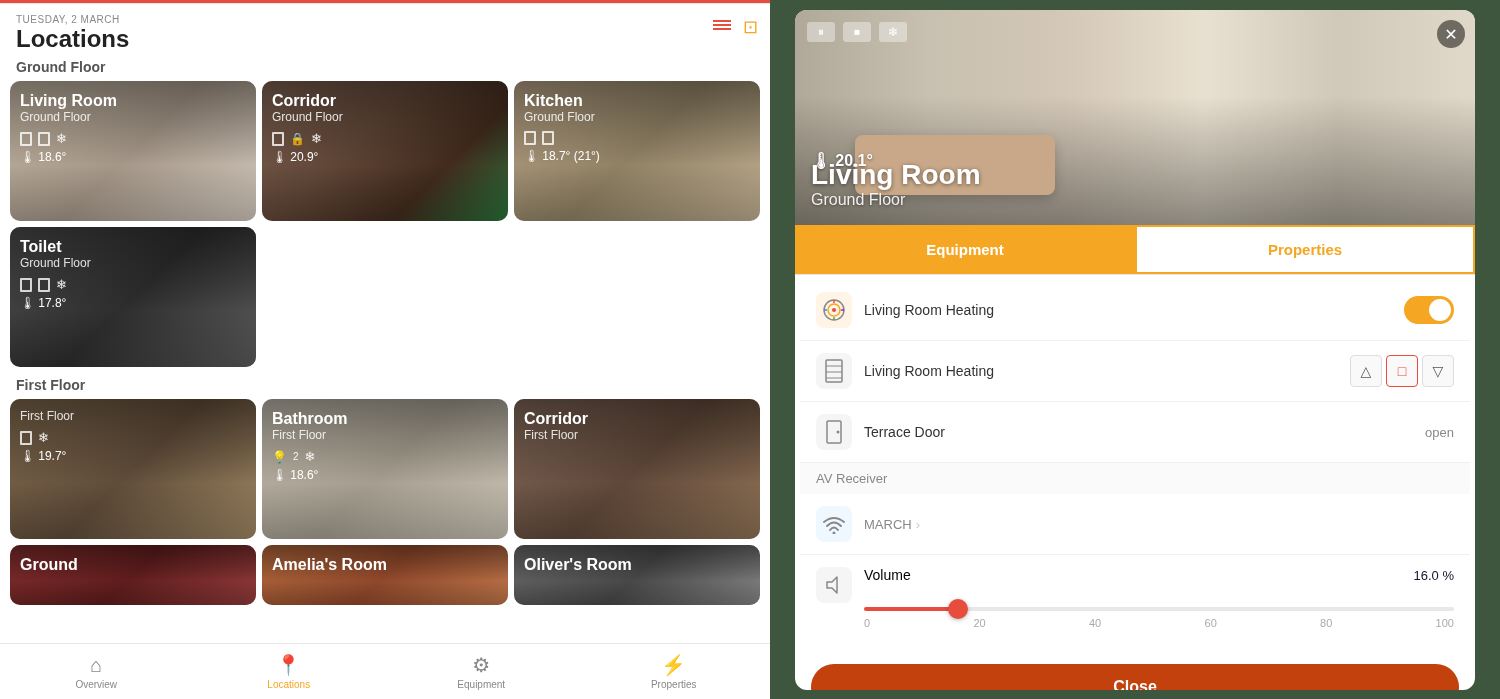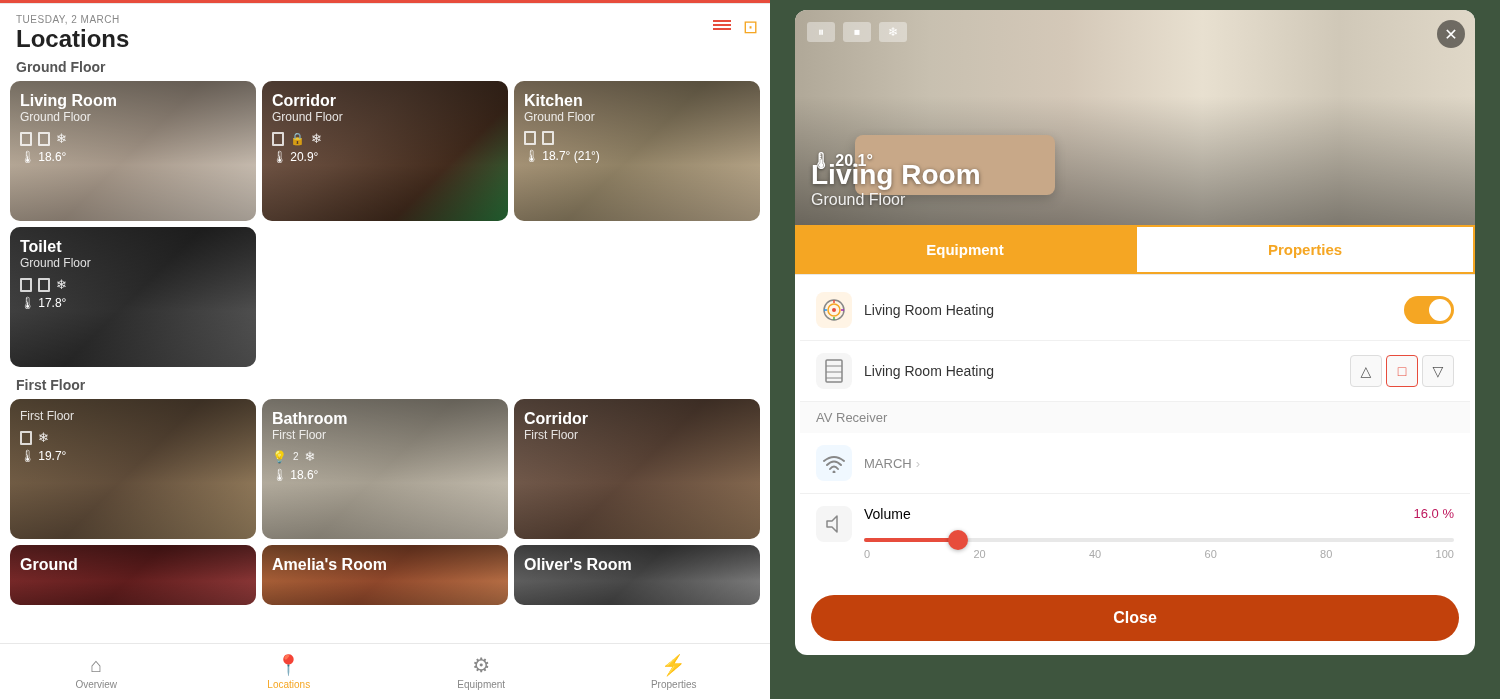--- a/index.html
+++ b/index.html
@@ -409,34 +409,34 @@
     .av-section-header {
       padding: 8px 16px;
       font-size: 13px;
       color: #888;
       font-weight: 500;
       background: #fafafa;
     }
 
     .volume-row {
       display: flex;
-      align-items: flex-start;
+      align-items: center;
       gap: 20px;
-      margin-bottom: 12px;
+      margin-bottom: 20px;
     }
 
     .volume-label {
       font-size: 14px;
       font-weight: 500;
       flex: 1;
     }
 
     .volume-value {
       font-size: 13px;
-      color: #be185d;
+      color: #0f172a;
     }
 
     .slider-container {
       position: relative;
       padding: 4px 0;
     }
 
     .slider-track {
       height: 4px;
       background: #e8e8e8;
@@ -755,20 +755,30 @@
           </svg>
         </div>
         <div class="equip-name">Living Room Heating</div>
         <div class="shutter-controls">
           <div class="shutter-btn">△</div>
           <div class="shutter-btn" style="border-color:#e74c3c; color:#e74c3c;">□</div>
           <div class="shutter-btn">▽</div>
         </div>
       </div>
 
+      <div class="equipment-item">
+        <div class="equip-icon" style="background:#f5f5f5;">
+          <svg width="20" height="24" viewBox="0 0 20 24">
+            <rect x="3" y="1" width="14" height="22" fill="none" stroke="#888" stroke-width="1.5" rx="1"></rect>
+            <circle cx="14" cy="12" r="1.5" fill="#888"></circle>
+          </svg>
+        </div>
+        <div class="equip-name">Terrace Door</div>
+        <div class="equip-value">open</div>
+      </div>
 
       <div class="av-section-header">AV Receiver</div>
 
       <div class="equipment-item">
         <div class="equip-icon" style="background:#f0f8ff;">
           <svg width="24" height="20" viewBox="0 0 24 20">
             <path d="M2 8 Q12 0 22 8" fill="none" stroke="#888" stroke-width="2" stroke-linecap="round"></path>
             <path d="M5 12 Q12 5 19 12" fill="none" stroke="#888" stroke-width="2" stroke-linecap="round"></path>
             <path d="M8 16 Q12 11 16 16" fill="none" stroke="#888" stroke-width="2" stroke-linecap="round"></path>
             <circle cx="12" cy="19" r="1.5" fill="#888"></circle>

